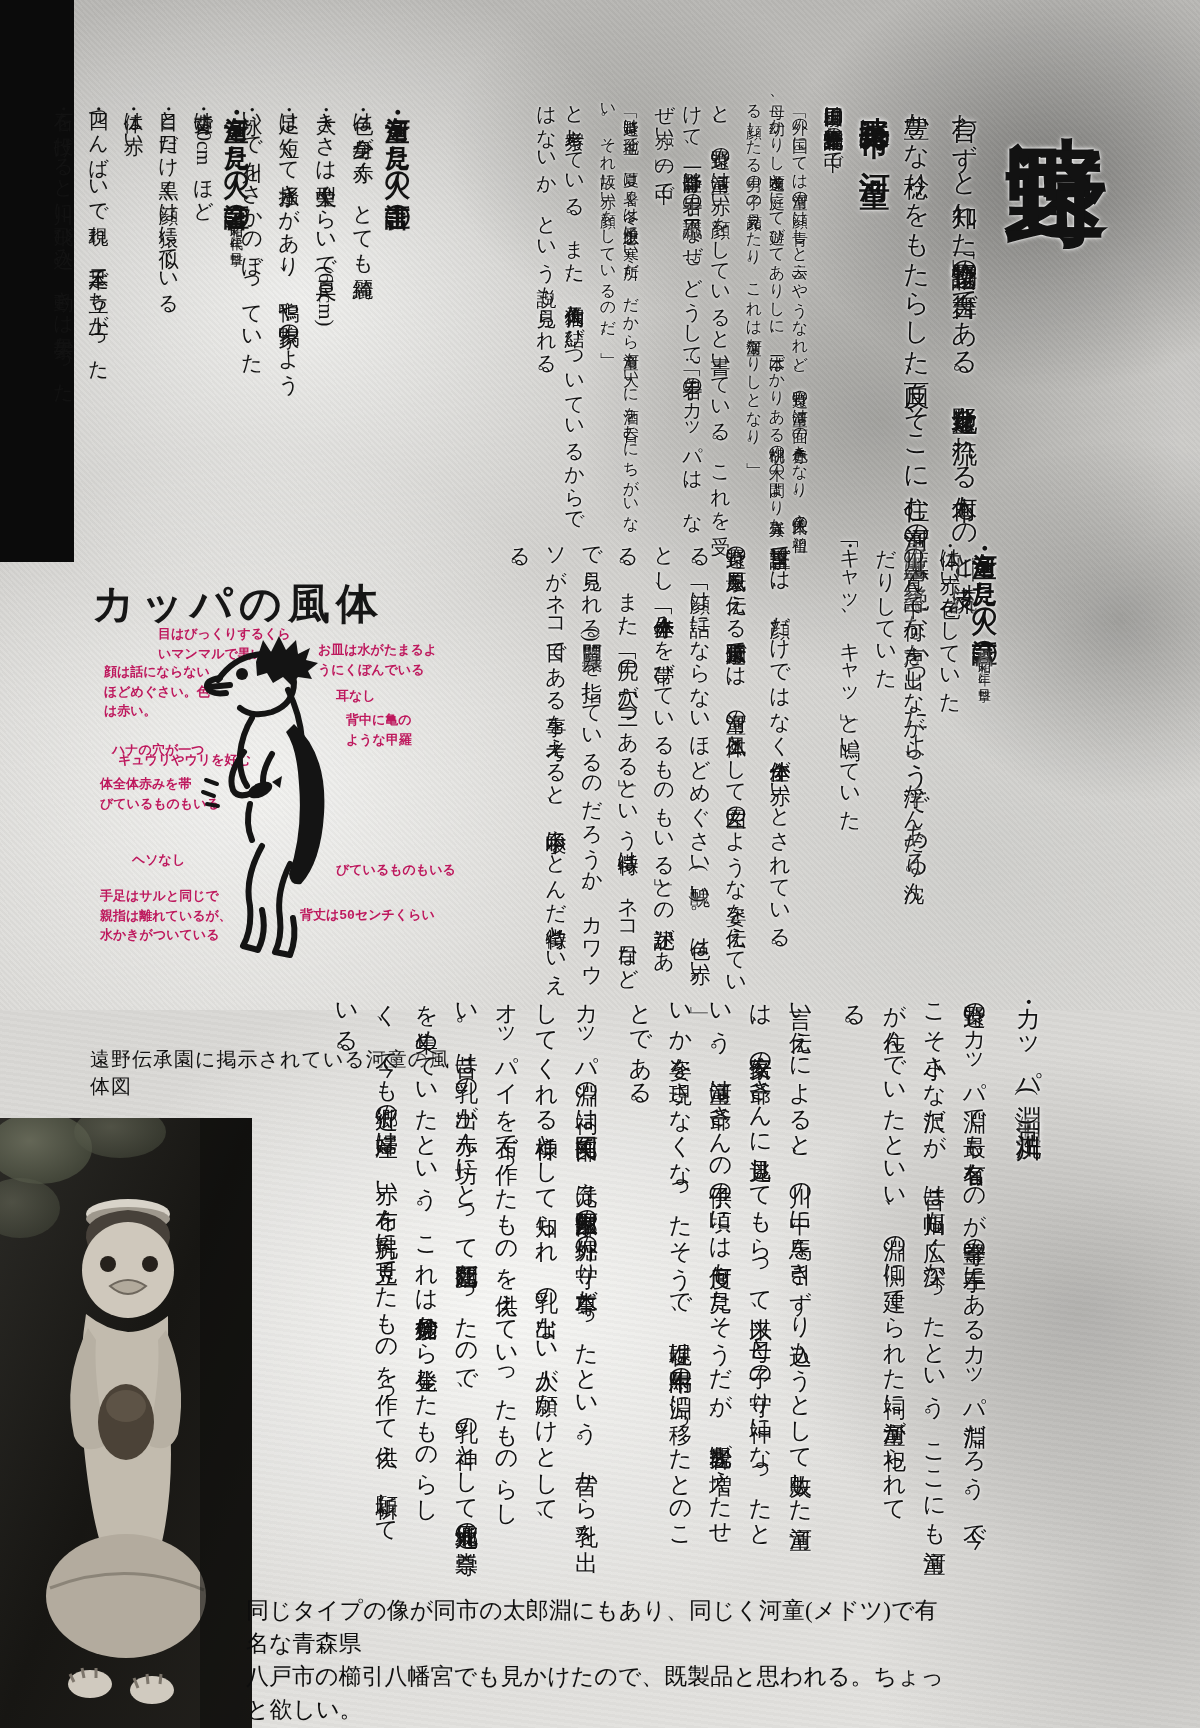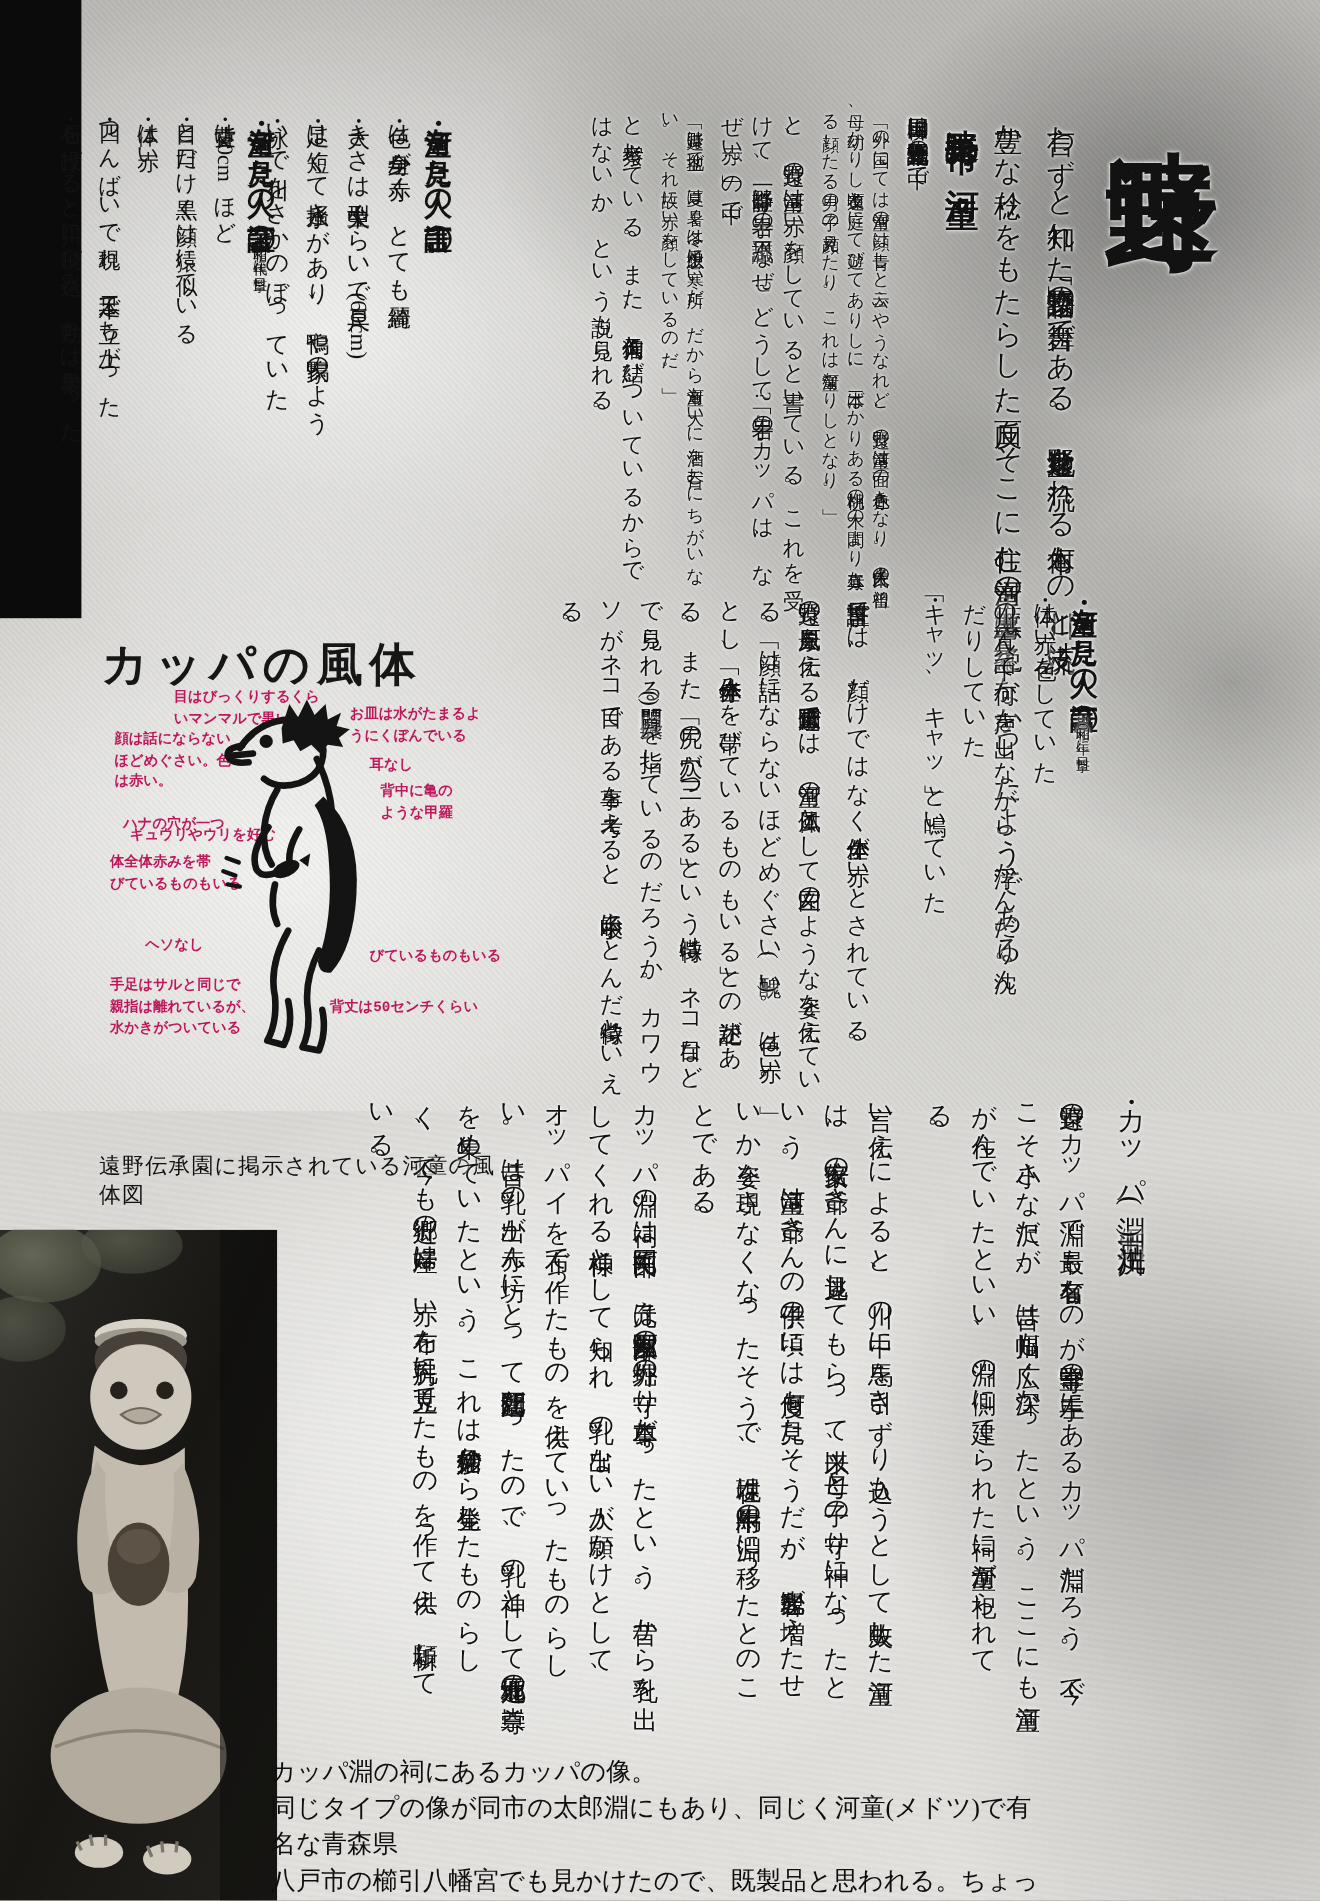--- a/index.html
+++ b/index.html
@@ -238,18 +238,17 @@
       <ellipse cx="152" cy="572" rx="22" ry="14" fill="#d0cabf"></ellipse>
       <path d="M74 564 L70 556 M84 560 L82 550 M96 560 L96 550" stroke="#7d766c" stroke-width="3" fill="none"></path>
       <path d="M138 570 L134 560 M148 566 L147 556 M160 566 L161 556" stroke="#7d766c" stroke-width="3" fill="none"></path>
 
       <rect x="200" y="0" width="52" height="610" fill="#0e0d0b" opacity="0.6"></rect>
     </svg>
     
   </div>
 
   <div class="photo-caption">
-    <p>カッパ淵の祠にあるカッパの像。</p>
     <p>同じタイプの像が同市の太郎淵にもあり、同じく河童(メドツ)で有名な青森県</p>
     <p>八戸市の櫛引八幡宮でも見かけたので、既製品と思われる。ちょっと欲しい。</p>
   </div>
 
 </div>
 
 </body></html>

